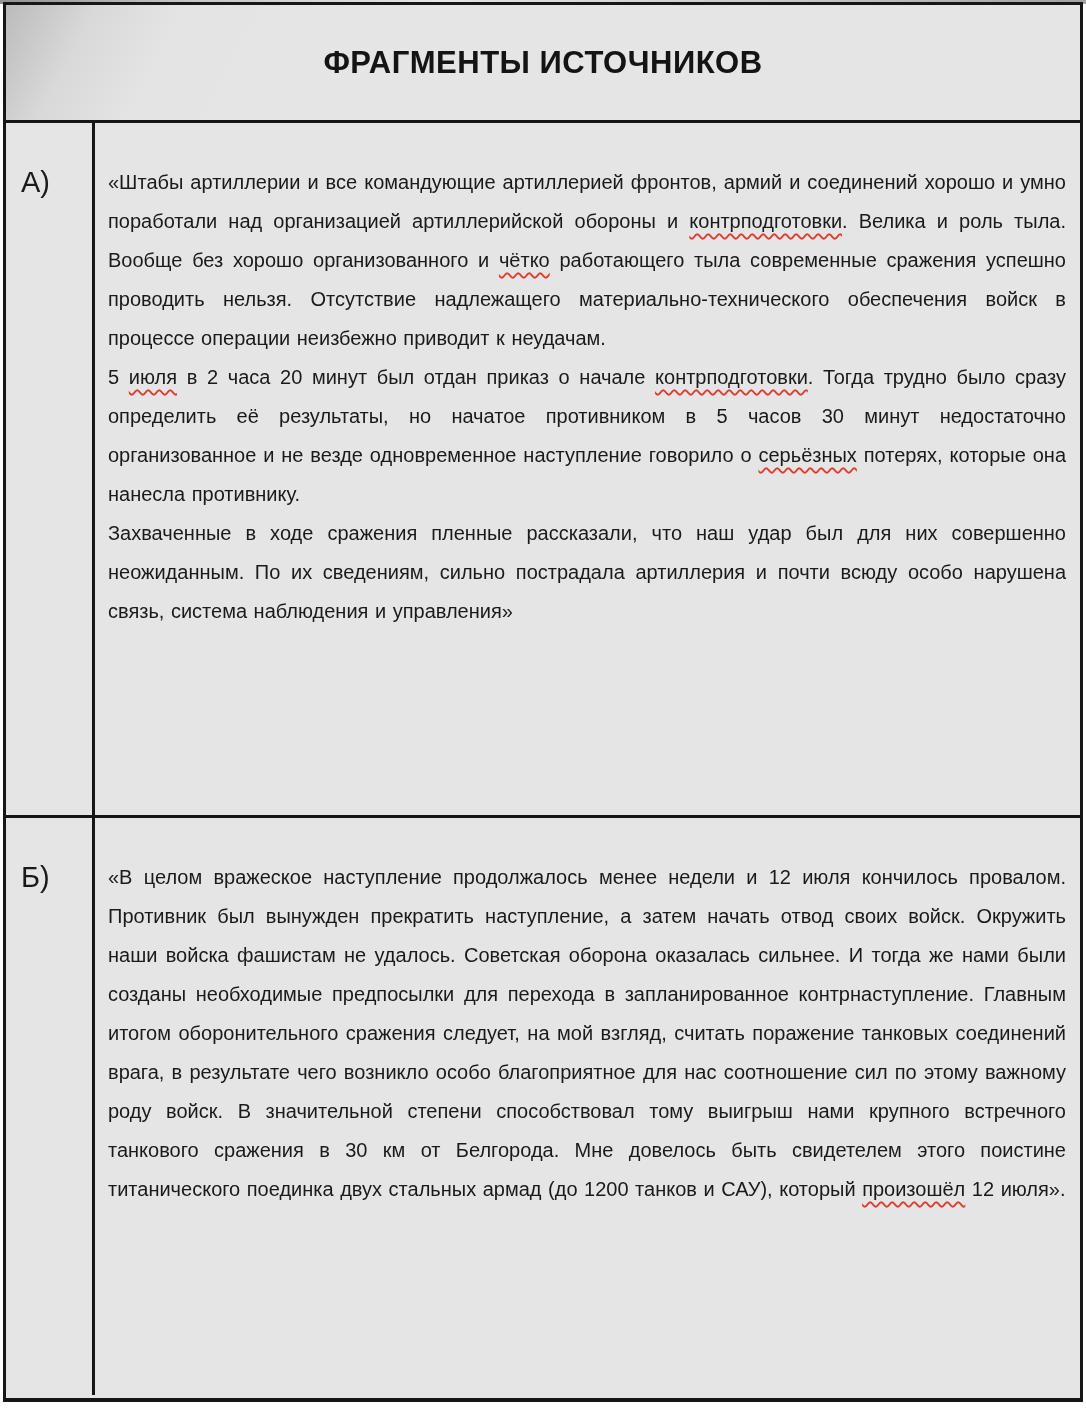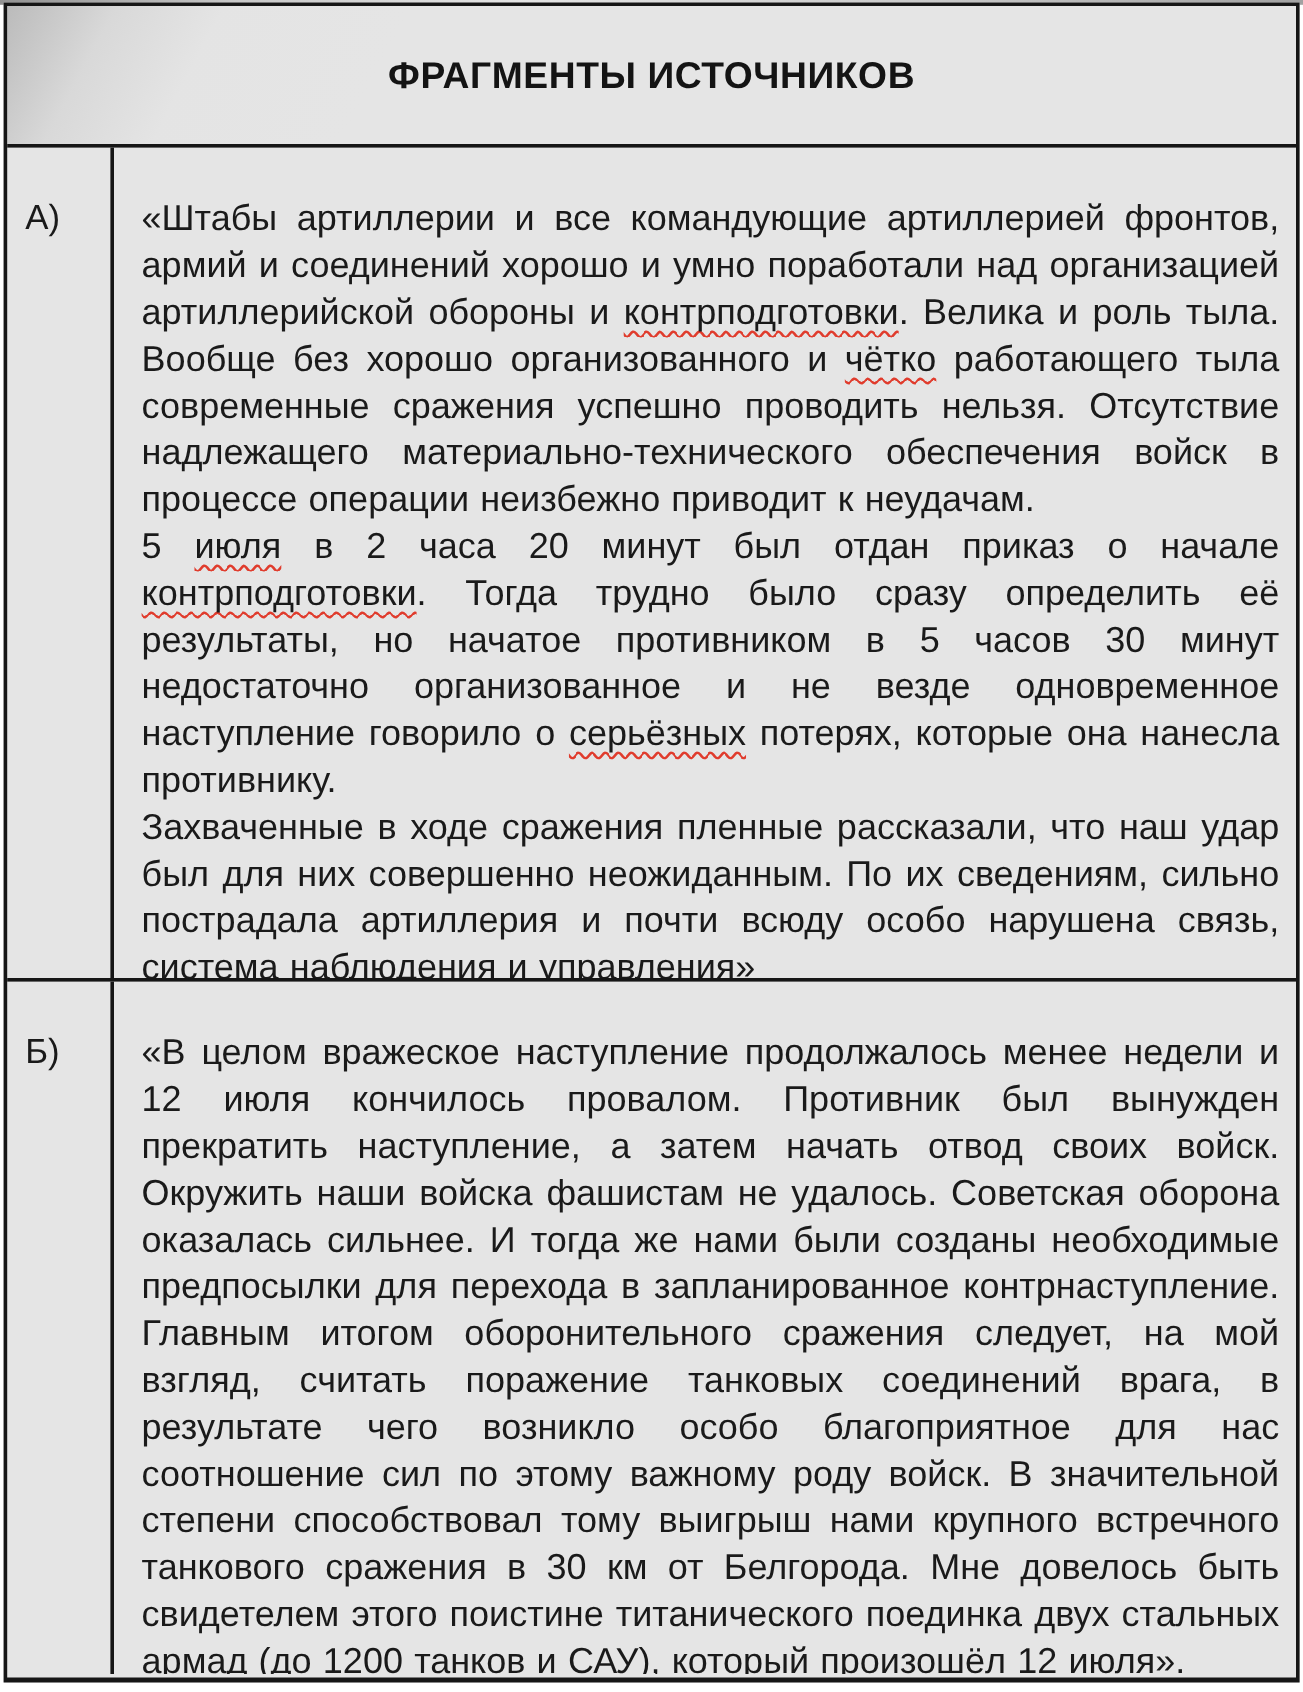--- a/index.html
+++ b/index.html
@@ -70,22 +70,22 @@
     box-sizing: border-box;
     border-right: 3px solid var(--border-color, #161616);
     padding: 40px 0 0 15px;
     font-size: 29px;
     line-height: 39px;
     flex-shrink: 0;
   }
   .text-cell {
     flex: 1;
     box-sizing: border-box;
-    padding: 40px 14px 0 23px;
-    font-size: 30px;
+    padding: 40px 14px 0 13px;
+    font-size: 20px;
     line-height: 39px;
     overflow: hidden;
   }
   .para {
     text-align: justify;
     word-spacing: 1px;
   }
   .misspelled {
     text-decoration: underline;
     text-decoration-style: wavy;

